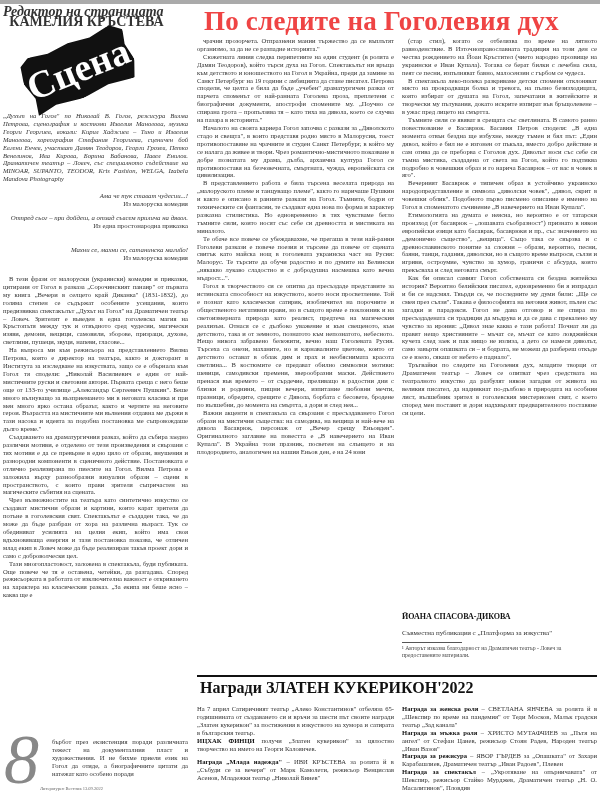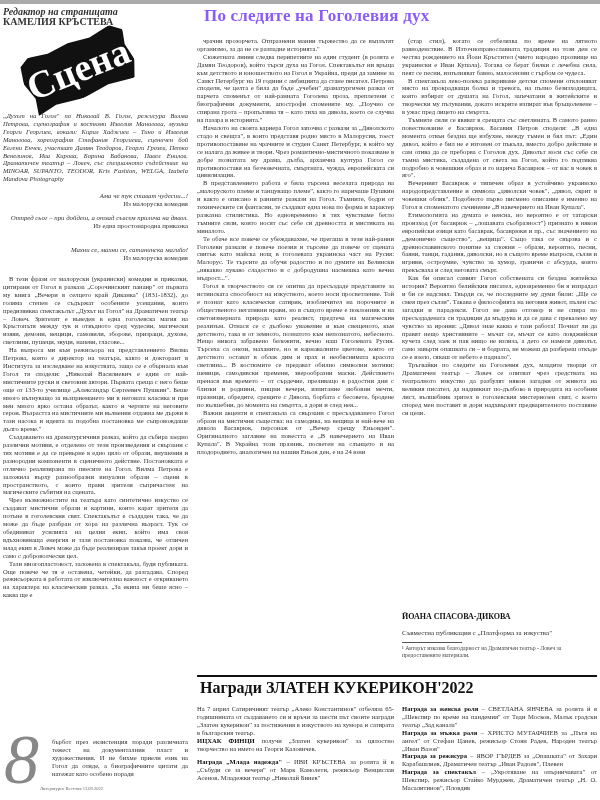--- a/index.html
+++ b/index.html
@@ -1,31 +1,31 @@
 <!DOCTYPE html>
 <html><head>
 <meta charset="utf-8">
 <style>
   html,body{margin:0;padding:0;background:#fff;}
   body{width:600px;height:800px;overflow:hidden;position:relative;font-family:"Liberation Serif","DejaVu Serif",serif;color:#222;}
   .topbar{position:absolute;left:0;top:0;width:600px;height:4px;background:#aaa;}
-  .editor{position:absolute;left:3px;top:7px;font-size:10px;line-height:10px;font-weight:bold;color:#333;}
+  .editor{position:absolute;left:3px;top:7px;font-size:14px;line-height:10px;font-weight:bold;color:#333;text-align:right;}
   .editor .role{font-style:italic;}
   .logo{position:absolute;left:22px;top:40px;width:112px;height:58px;background:#111;transform:rotate(-22deg);display:flex;align-items:center;justify-content:center;clip-path:polygon(3% 10%,12% 0,30% 6%,50% 2%,70% 7%,90% 0,100% 15%,97% 40%,100% 70%,94% 100%,70% 94%,45% 100%,20% 93%,2% 100%,5% 70%,0 40%);}
   .logo span{color:#fff;font-size:38px;font-weight:bold;font-family:"Liberation Serif",serif;}
   .col{position:absolute;font-size:6.6px;line-height:7.9px;text-align:justify;color:#333;overflow:hidden;}
   .col p{margin:0;text-indent:6px;}
   .credits{left:3px;top:112px;width:185px;height:72px;font-style:italic;}
   .epi{position:absolute;left:3px;width:185px;text-align:right;font-size:6.8px;line-height:8px;color:#333;}
   .epi .q{font-style:italic;}
   .colA{left:3px;top:275px;width:185px;height:462px;}
   .colA2{left:52px;top:738px;width:136px;height:44px;}
   .pagenum{position:absolute;left:4px;top:725px;font-size:70px;font-style:italic;color:#888;line-height:70px;font-family:"Liberation Serif",serif;}
   .footer{position:absolute;left:40px;top:786px;font-size:4.5px;color:#666;}
-  .title{position:absolute;left:204px;top:6px;font-size:17px;font-weight:bold;color:#8b5cf6;font-family:"Liberation Serif",serif;letter-spacing:.2px;}
+  .title{position:absolute;left:204px;top:6px;font-size:27px;font-weight:bold;color:#ef4444;font-family:"Liberation Serif",serif;letter-spacing:.2px;}
   .colB{left:197px;top:37px;width:197px;height:630px;}
   .colC{left:402px;top:37px;width:195px;height:572px;}
   .author{position:absolute;left:402px;top:612px;width:195px;text-align:left;font-weight:bold;font-size:8px;color:#111;}
   .joint{position:absolute;left:402px;top:629px;width:195px;font-size:7px;color:#333;}
   .fnline{position:absolute;left:402px;top:642px;width:60px;height:1px;background:#555;}
   .fn{position:absolute;left:402px;top:645px;width:195px;font-size:5.8px;line-height:7px;color:#444;}
   .rule{position:absolute;left:197px;top:675px;width:400px;height:2px;background:#111;}
   .title2{position:absolute;left:200px;top:679px;font-size:16px;font-weight:bold;color:#111;font-family:"Liberation Serif",serif;}
   .colD{left:197px;top:705px;width:197px;height:95px;}
   .colE{left:402px;top:705px;width:195px;height:95px;}

